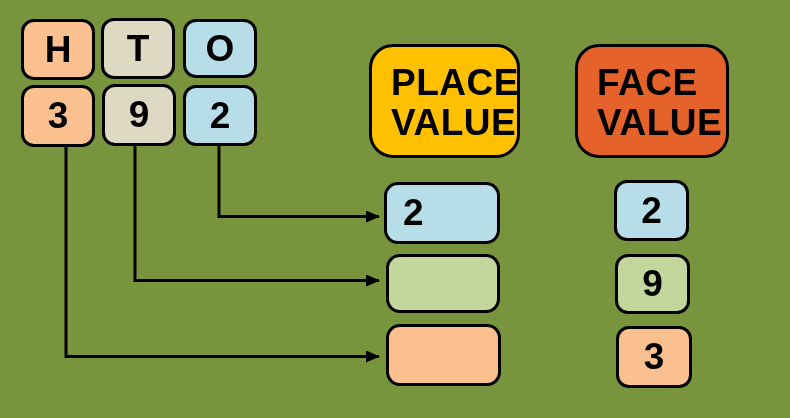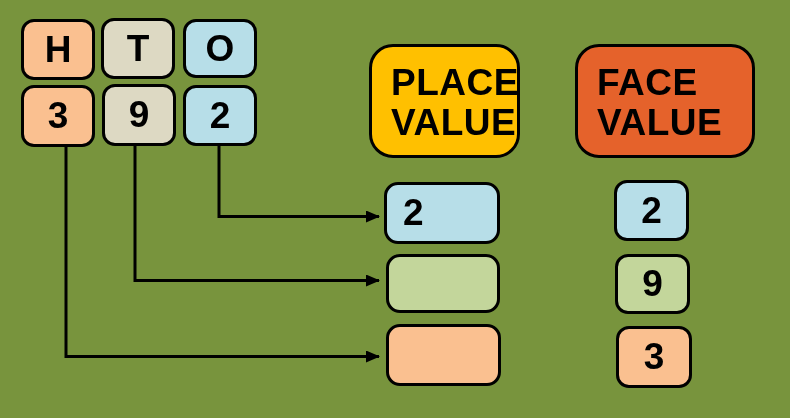--- a/index.html
+++ b/index.html
@@ -45,21 +45,21 @@
 
   
   .title-card {
     border-radius: 24px;
     padding: 16px 0 0 19px;
     font-size: 37px;
     line-height: 40px;
     letter-spacing: 0.5px;
   }
   .pv-card { left: 369px; top: 44px; width: 151px; height: 114px; background: #FFC000; }
-  .fv-card { left: 575px; top: 44px; width: 180px; height: 114px; background: #E5622B; }
+  .fv-card { left: 575px; top: 44px; width: 154px; height: 114px; background: #E5622B; }
   .title-card .line { display: block; }
 
   
   .pv-row {
     border-radius: 14px;
     display: flex;
     align-items: center;
     font-size: 37px;
     padding-left: 16px;
   }

